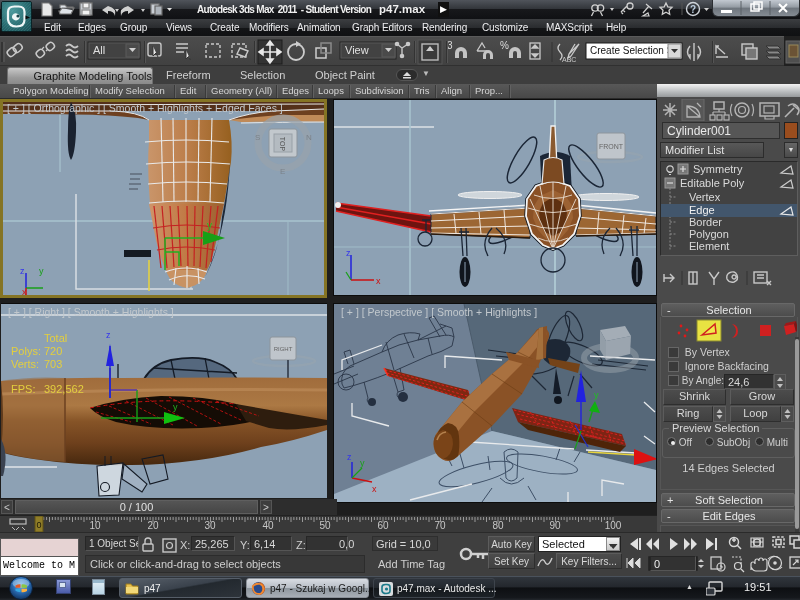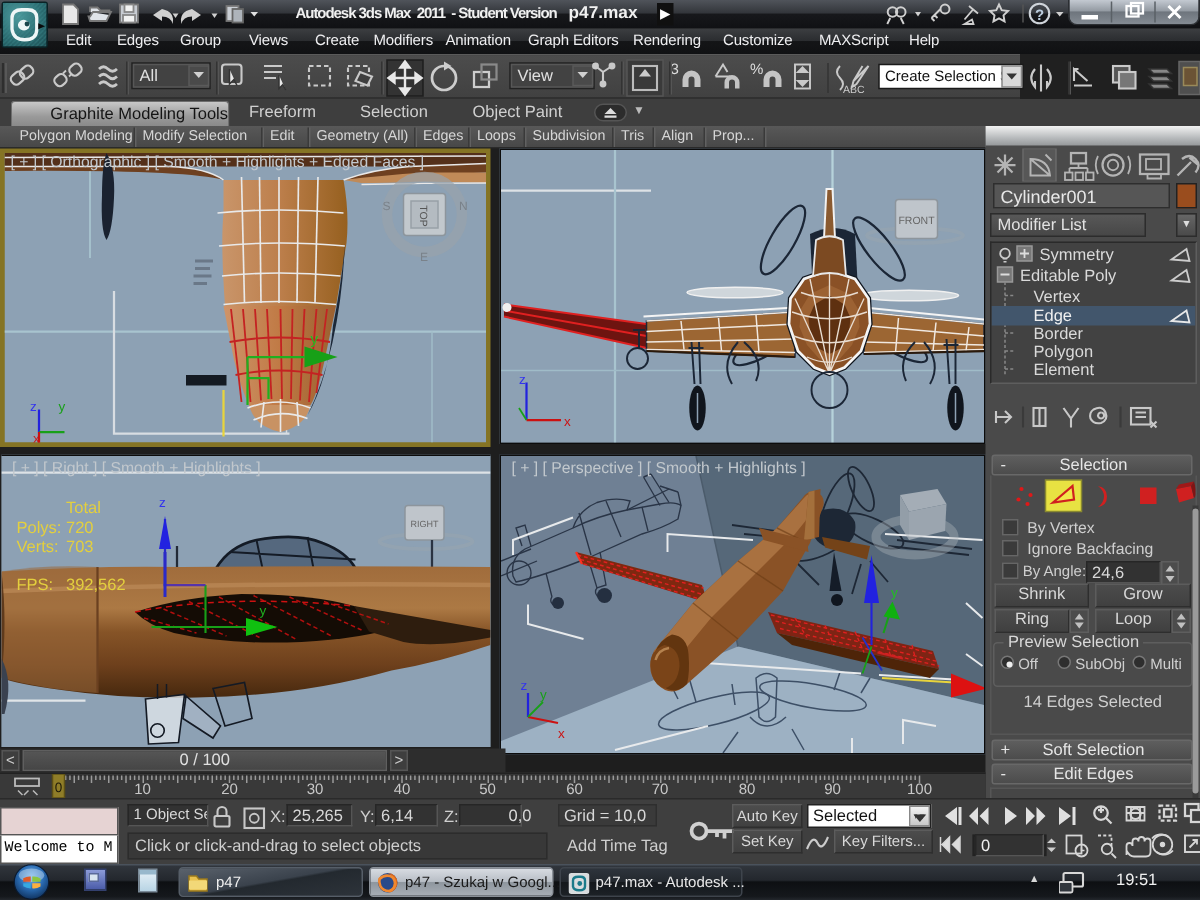--- a/index.html
+++ b/index.html
@@ -19,21 +19,21 @@
   color:#8a8a8a; font-style:italic; font-size:11px; line-height:13px; padding-left:4px; }
 #winbtns { left:712px; top:0px; width:88px; height:17px;
   background:linear-gradient(#c3c9d1,#949ba3 45%,#6e757d 50%,#848b93); border-radius:0 0 6px 6px;
   border:1px solid #2c2f33; border-top:none; color:#fff; }
 
 #menubar { left:0; top:19px; width:800px; height:17px; letter-spacing:-0.1px;
   background:linear-gradient(#3c3e41 0%, #2a2c2f 50%, #141517 51%, #101113 100%);
   color:#eeeef0; font-size:10px; }
 #menubar span { position:absolute; top:3px; }
 
-#toolbar { left:0; top:36px; width:680px; height:30px;
+#toolbar { left:0; top:36px; width:784px; height:30px;
   background:linear-gradient(#4c4c4c,#414141); border-top:1px solid #5a5a5a; border-bottom:1px solid #303030; }
 .tbsep { position:absolute; top:4px; width:1px; height:22px; background:#333; box-shadow:1px 0 0 #555; }
 
 #ribtabs { left:0; top:66px; width:800px; height:18px; background:#3e3e3e; font-size:11px; color:#d0d0d0; }
 #ribtab-active { position:absolute; left:7px; top:1px; width:146px; height:17px;
   background:linear-gradient(#c8c8c8,#9a9a9a 60%,#8a8a8a); border:1px solid #6e6e6e; border-bottom:none;
   border-radius:3px 3px 0 0; color:#141414; text-align:right; line-height:16px; }
 .ribtab { position:absolute; top:3px; }
 #ribrow { left:0; top:84px; width:657px; height:15px;
   background:linear-gradient(#585858,#484848); color:#d6d6d6; font-size:9.5px; border-bottom:1px solid #2a2a2a; }

